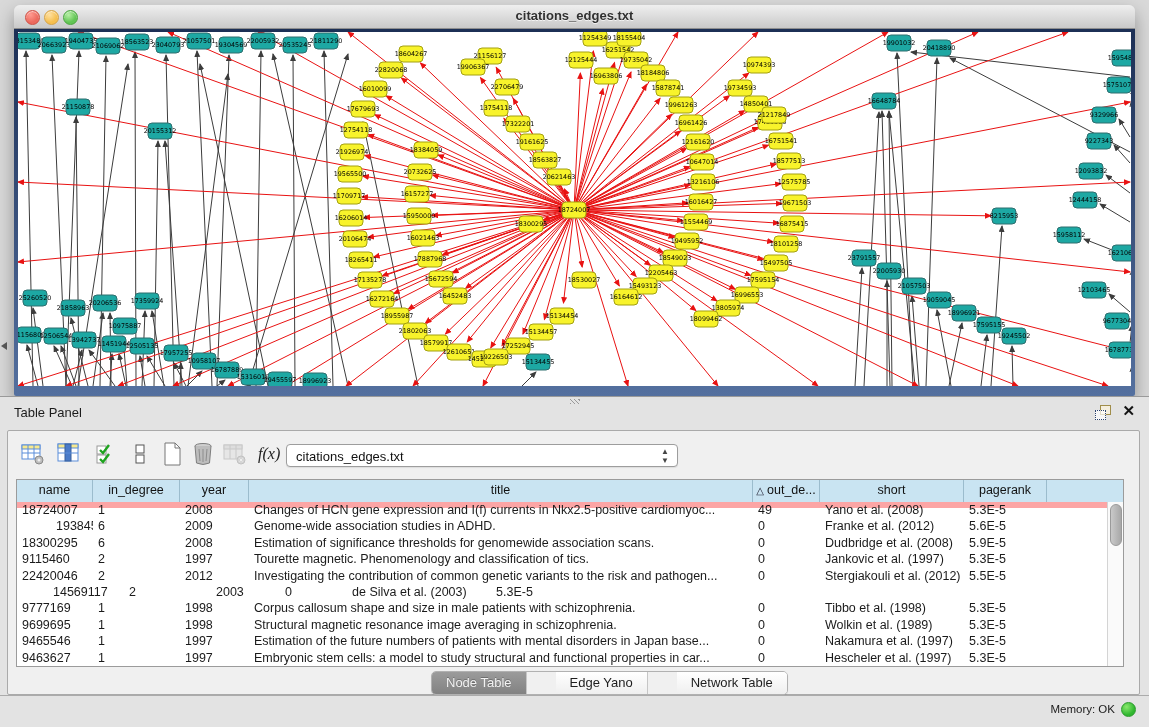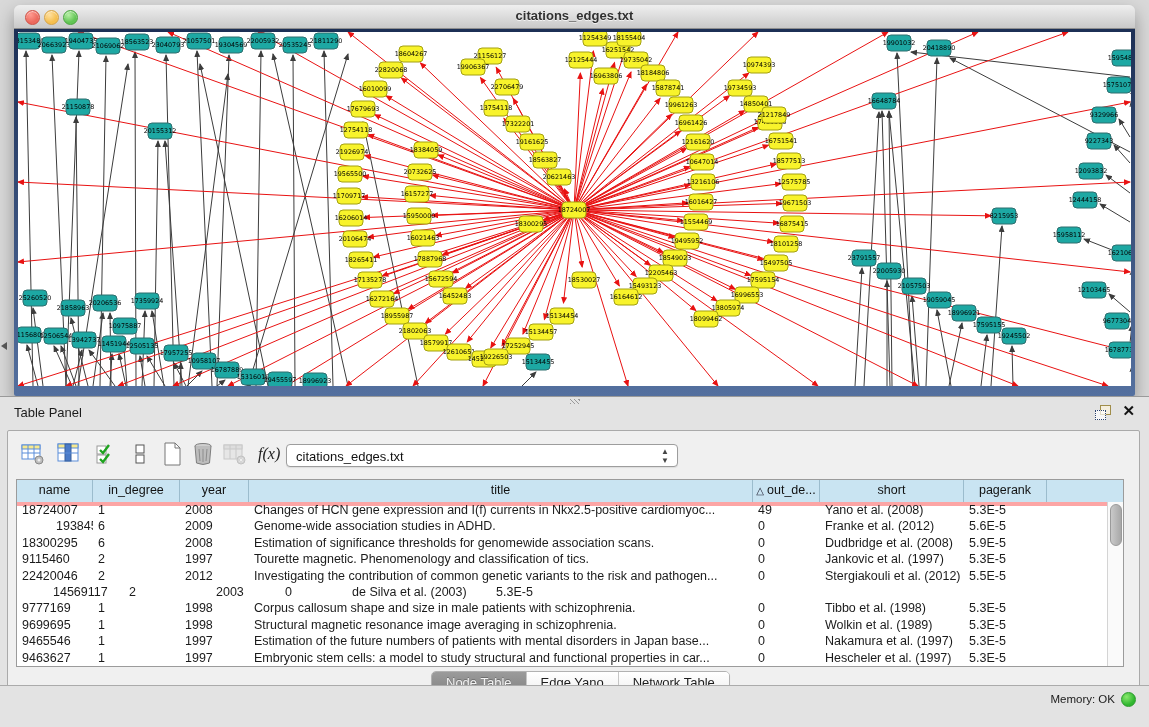--- a/index.html
+++ b/index.html
@@ -46,41 +46,41 @@
   .tb-icon{position:absolute;top:4px;width:26px;height:26px;cursor:default;}
   .tb-icon svg{display:block;}
   .fx-icon{font-family:"Liberation Serif",serif;font-style:italic;font-size:16px;color:#222;top:8px;}
   .combo{position:absolute;left:272px;top:7px;width:392px;height:23px;background:#ffffff;
     border:1px solid #9d9d9d;border-radius:4px;box-sizing:border-box;box-shadow:0 1px 1px rgba(0,0,0,.08);}
   .combo-text{position:absolute;left:9px;top:4px;font-size:13px;color:#111;}
   .combo-arrows{position:absolute;right:8px;top:2px;font-size:8px;color:#444;line-height:9px;text-align:center;}
   
   .table-wrap{position:absolute;left:8px;top:48px;width:1108px;height:188px;
     border:1px solid #9b9b9b;background:#fff;box-sizing:border-box;overflow:hidden;}
-  .thead{display:flex;height:22px;background:#fff;border-bottom:4px solid #fca5a5;}
+  .thead{display:flex;height:22px;background:#fff;border-bottom:6px solid #fca5a5;}
   .th{box-sizing:border-box;background:#c9e4f2;border-right:1px solid #9bbccd;
     font-size:12.5px;color:#111;text-align:center;line-height:21px;white-space:nowrap;overflow:hidden;}
   .th .sort{font-size:10px;margin-right:3px;color:#223;}
   .th-filler{background:#c9e4f2;border-right:none;flex:1;}
   .tbody{position:absolute;left:0;top:22px;right:15px;bottom:0;}
   .trow{display:flex;height:16.4px;}
   .td{box-sizing:border-box;padding-left:5px;font-size:12.5px;color:#1b1b1b;
     white-space:nowrap;overflow:hidden;line-height:16px;}
   .scrollbar{position:absolute;right:0;top:22px;bottom:0;width:15px;background:#fafafa;border-left:1px solid #d4d4d4;}
   .thumb{position:absolute;left:2px;top:2px;width:10px;height:40px;border-radius:6px;
     background:linear-gradient(90deg,#c9c9c9,#a8a8a8);border:1px solid #9a9a9a;}
   
   .tabs{position:absolute;left:423px;top:240px;height:22px;display:flex;
-    border:1px solid #b1b1b1;border-radius:5px;overflow:hidden;box-shadow:0 1px 1px rgba(0,0,0,.1);}
+    border:1px solid #b1b1b1;border-radius:5px;overflow:hidden;box-shadow:0 1px 1px rgba(0,0,0,.1);gap:29px;}
   .tab{font-size:13px;line-height:21px;padding:0 14px;background:linear-gradient(#ffffff,#efefef);
     color:#1d1d1d;border-right:1px solid #c6c6c6;cursor:default;}
   .tab:last-child{border-right:none;}
   .tab.selected{background:linear-gradient(#9b9b9b,#828282);color:#f2f2f2;text-shadow:0 -1px 0 rgba(0,0,0,.25);}
   
-  .statusbar{position:absolute;left:0;bottom:16px;width:100%;height:26px;border-top:1px solid #ababab;background:#e3e3e3;}
+  .statusbar{position:absolute;left:0;bottom:6px;width:100%;height:26px;border-top:1px solid #ababab;background:#e3e3e3;}
   .mem-label{position:absolute;right:34px;top:7px;font-size:11.5px;color:#1a1a1a;}
   .mem-dot{position:absolute;right:13px;top:6px;width:13px;height:13px;border-radius:50%;
     border:1px solid #2a9a2a;background:radial-gradient(circle at 35% 30%,#8ae96e,#2fb62f 65%);}
 </style>
 </head>
 <body>
 
 <div class="net-window">
   <div class="titlebar">
     <span class="tl close"></span>

